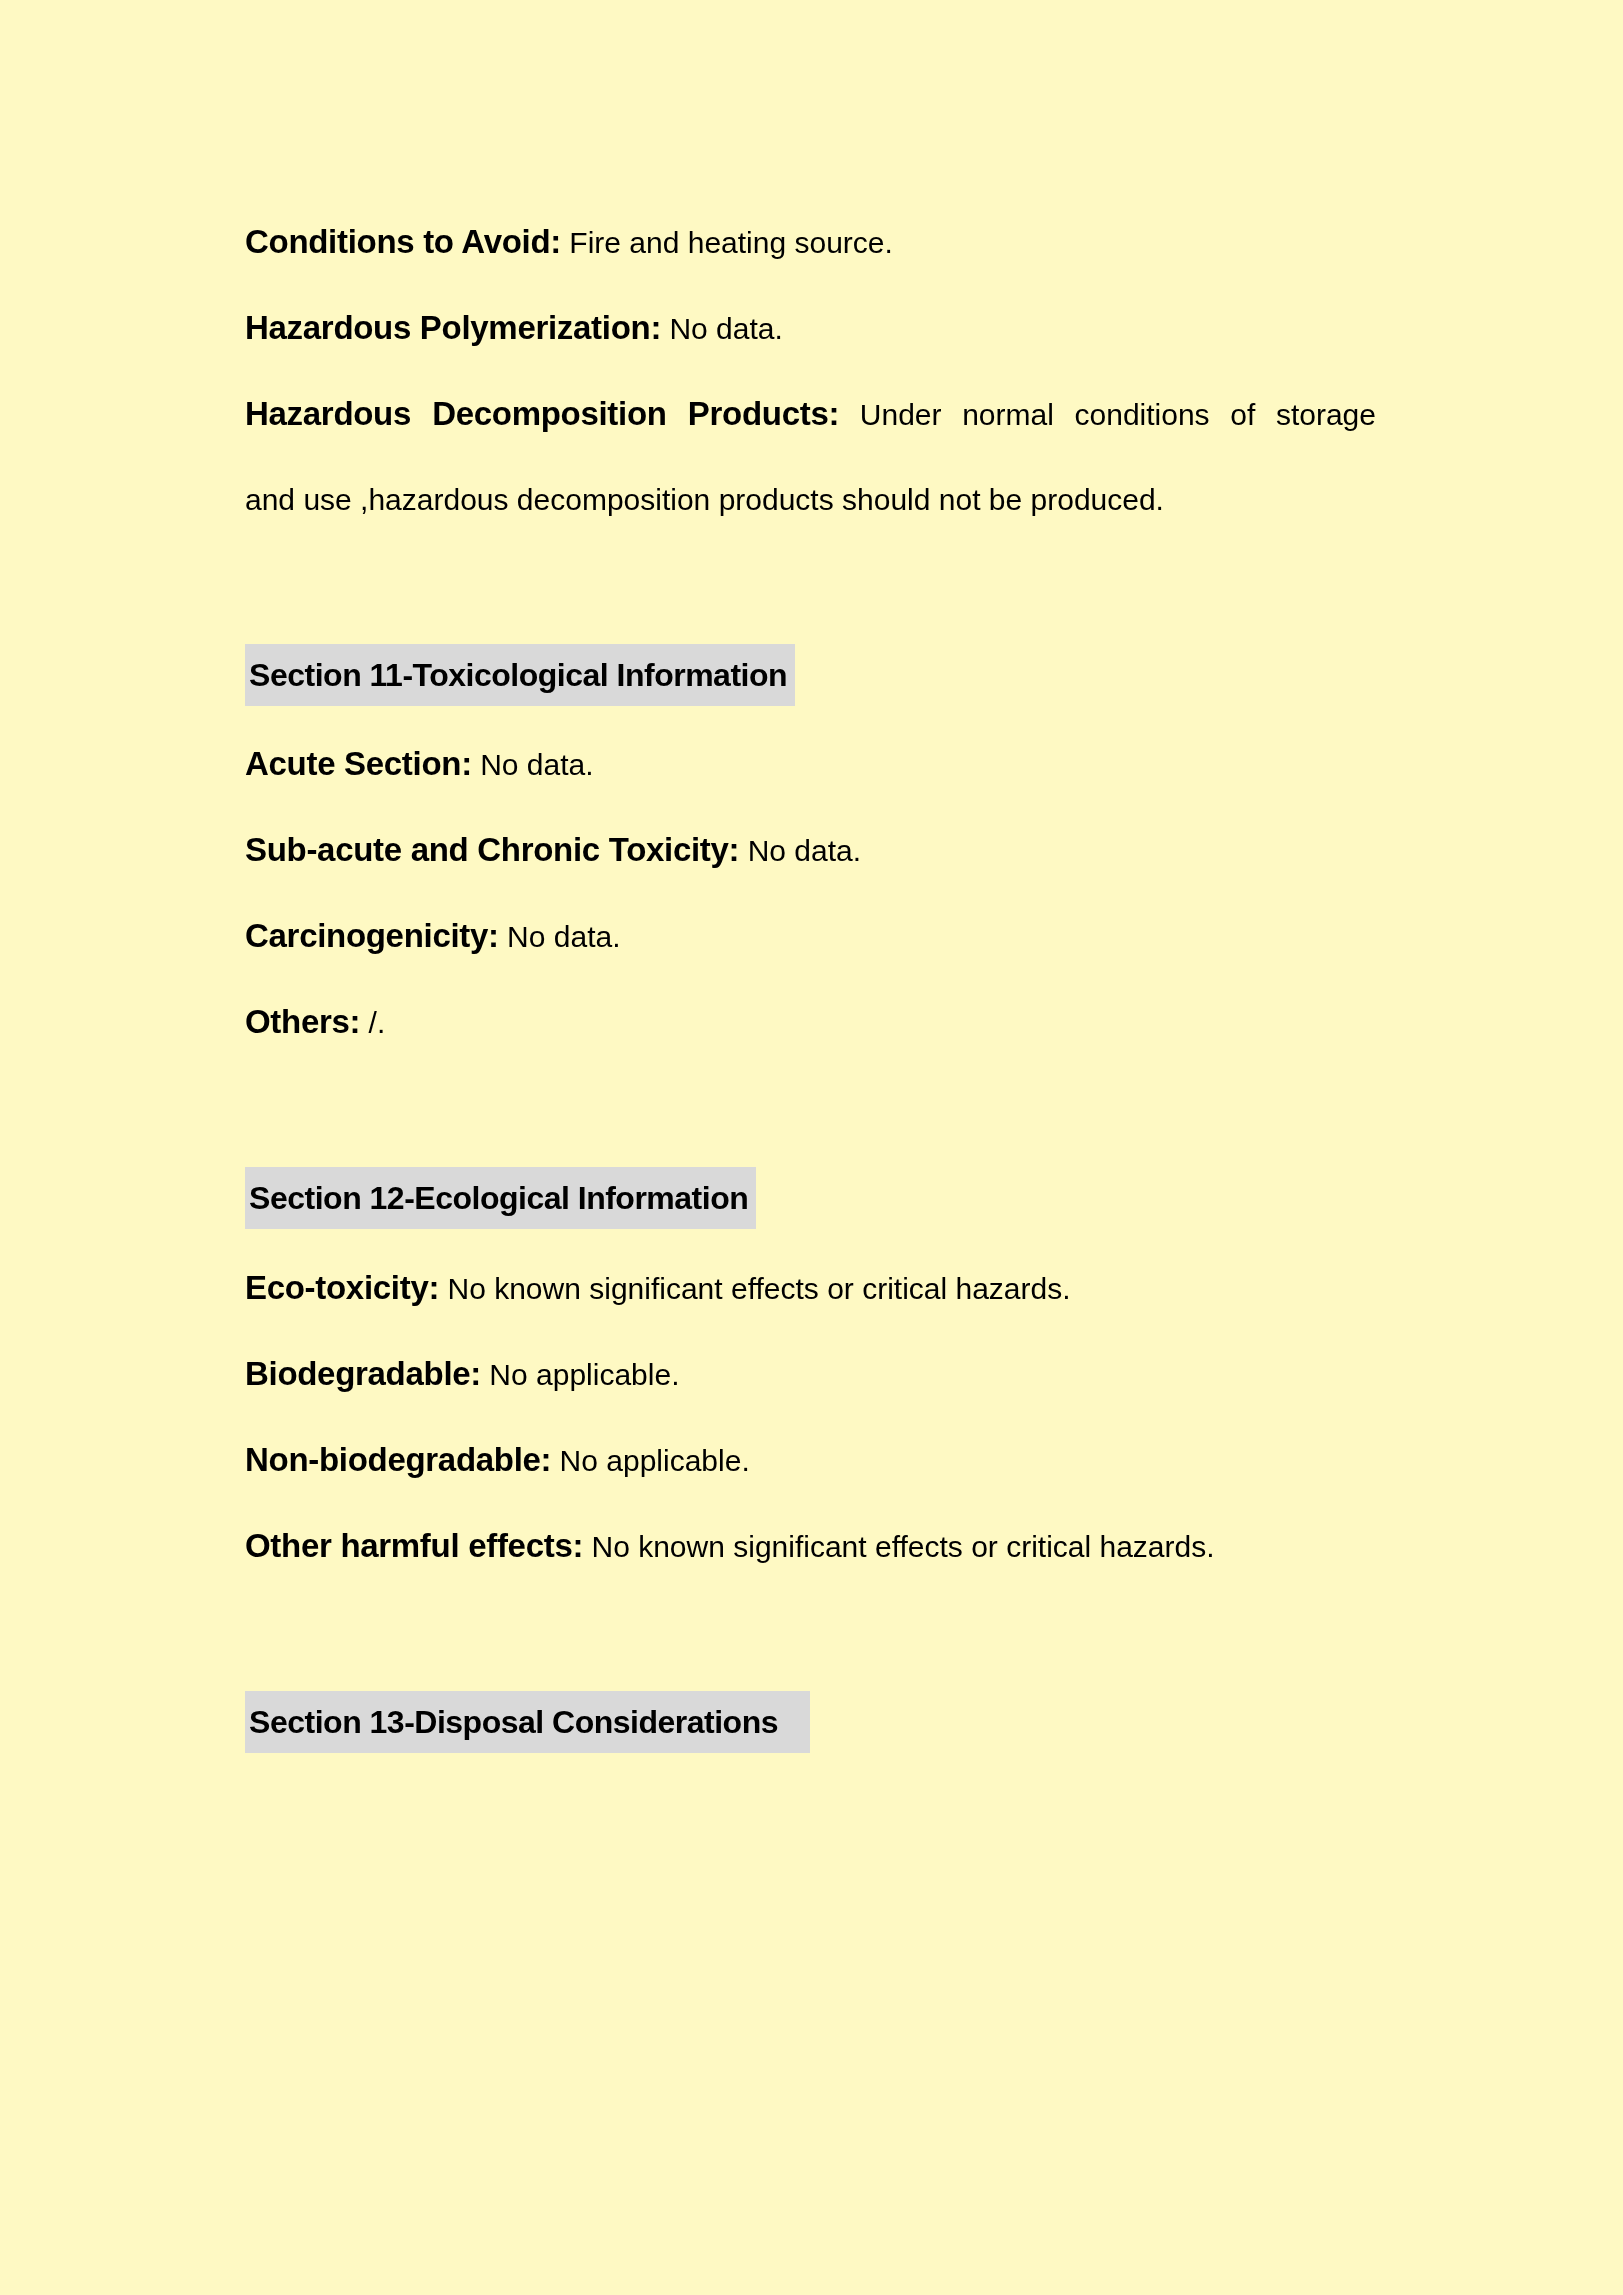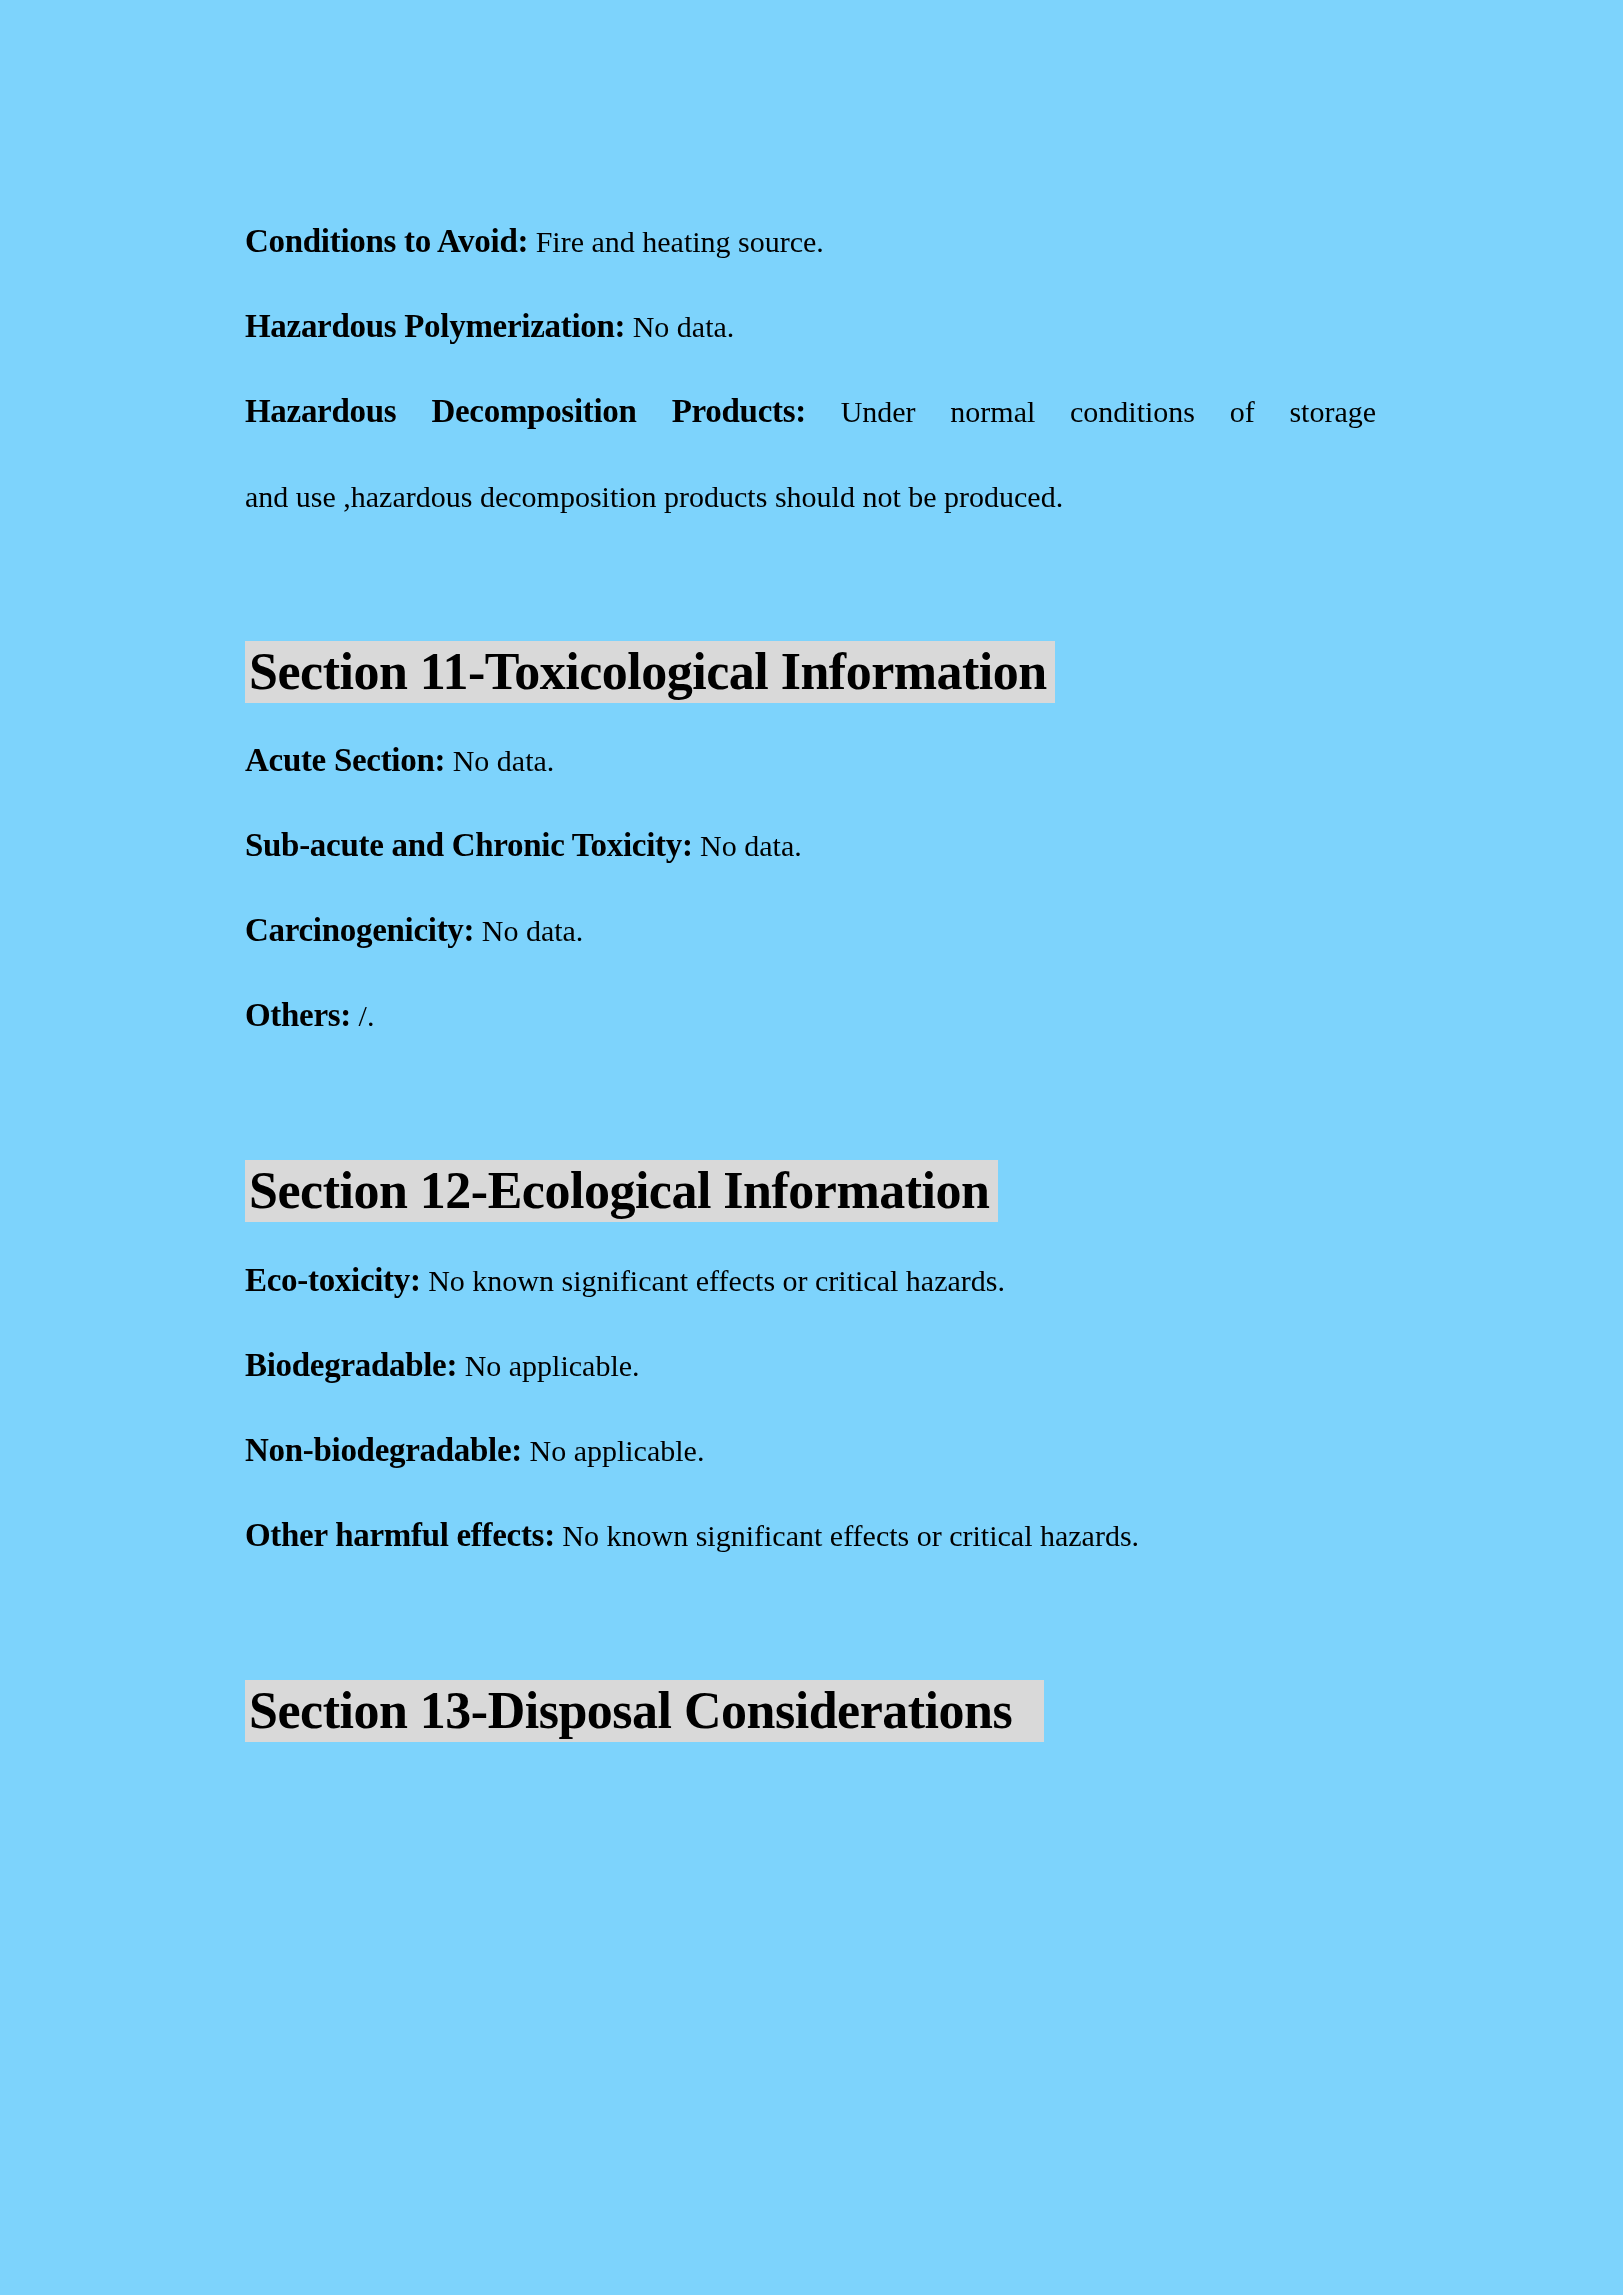--- a/index.html
+++ b/index.html
@@ -8,23 +8,22 @@
     width: 1623px;
     height: 2295px;
     background: #ffffff;
     color: #000000;
     font-family: "Liberation Sans", sans-serif;
   }
   .page {
     position: relative;
     width: 1623px;
     height: 2295px;
-    background: #7dd3fc;
+    background: #fef9c3;
     overflow: hidden;
-    font-family: Liberation Serif, serif;
   }
   .content {
     position: absolute;
     left: 245px;
     top: 199px;
     width: 1131px;
   }
   .row {
     margin: 0;
     font-size: 30px;
@@ -46,21 +45,21 @@
     text-align: justify;
     text-align-last: justify;
   }
   .hdr-wrap {
     margin: 102px 0 15.3px 0;
     line-height: 0;
   }
   .section-header {
     display: inline-block;
     background: #d9d9d9;
-    font-size: 52px;
+    font-size: 32px;
     font-weight: 700;
     line-height: 62px;
     letter-spacing: -0.5px;
     padding: 0 8.2px 0 4.1px;
   }
   .section-header.trailing-space {
     padding-right: 32px;
   }
 </style>
 </head>

